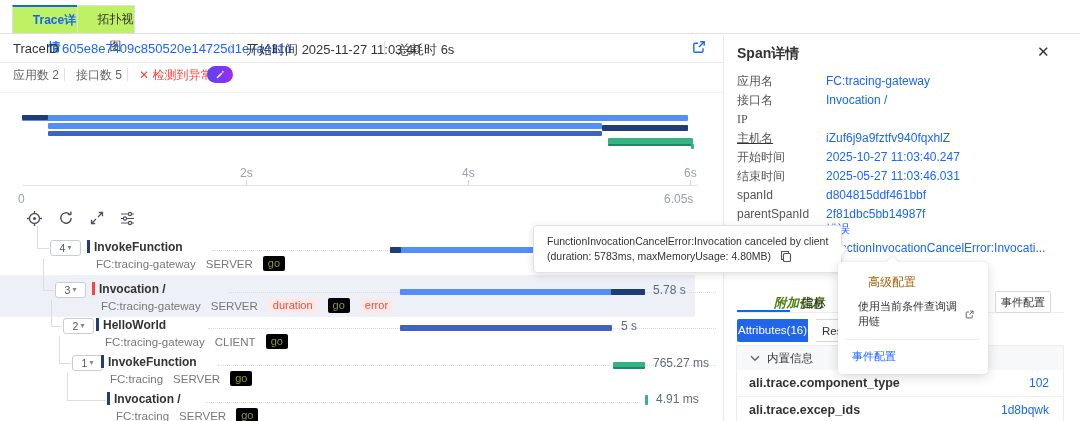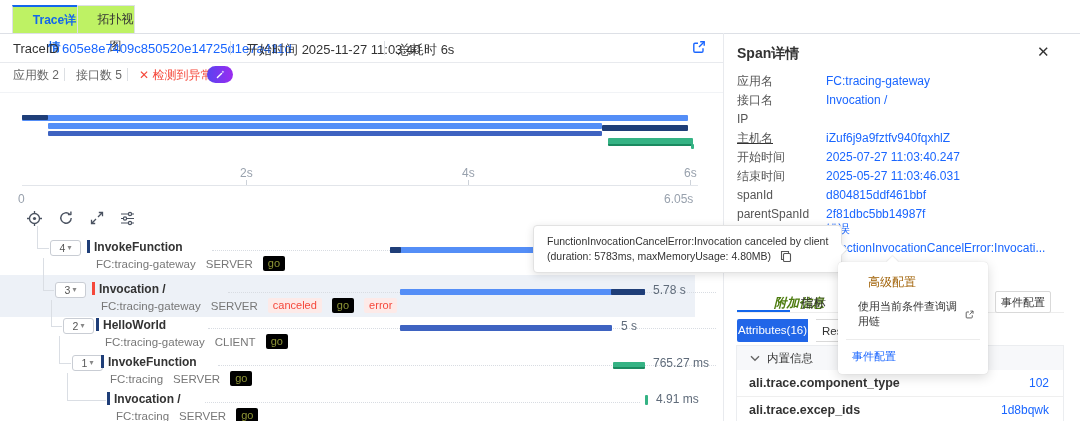--- a/index.html
+++ b/index.html
@@ -195,21 +195,21 @@
 
   <div class="badge" style="left:55px;top:282px;">
     <span>3</span>
       <span class="caret">▾</span>
   </div>
   <div class="ntick" style="left:92px;top:282px;background:#f5483b;"></div>
   <div class="span-name" style="left:99px;top:282px;">Invocation /</div>
   <div class="span-sub" style="left:101px;top:298px;">
     <span>FC:tracing-gateway</span>
     <span class="kind">SERVER</span>
-    <span class="tag tag-err">canceled</span>
+    <span class="tag tag-err">duration</span>
     <span class="tag tag-go">go</span>
     <span class="tag tag-err">error</span>
   </div>
   <div class="leader" style="left:228px;top:292px;width:488px;"></div>
   <div class="bar" style="left:400px;top:289px;width:245px;background:#548ef7;"></div>
   <div class="bar" style="left:611px;top:289px;width:34px;background:#1f3e78;"></div>
   <div class="dur" style="left:653px;top:283px;">5.78 s</div>
 
   <div class="badge" style="left:63px;top:318px;">
     <span>2</span>
@@ -270,31 +270,31 @@
   <div class="abs" style="left:1037px;top:43px;font-size:15px;color:#333;cursor:pointer;">✕</div>
 
   <div class="field-row" style="top:72px;">
     <span class="panel-label">应用名</span>
     <span class="val link">FC:tracing-gateway</span>
   </div>
   <div class="field-row" style="top:91px;">
     <span class="panel-label">接口名</span>
     <span class="val link">Invocation /</span>
   </div>
-  <div class="field-row" style="top:110px;">
+  <div class="field-row" style="top:110px;font-family:Liberation Serif, serif;">
     <span class="panel-label">IP</span>
     <span class="val link"></span>
   </div>
   <div class="field-row" style="top:129px;text-decoration:underline;">
     <span class="panel-label">主机名</span>
     <span class="val link">iZuf6j9a9fztfv940fqxhlZ</span>
   </div>
   <div class="field-row" style="top:148px;">
     <span class="panel-label">开始时间</span>
-    <span class="val link">2025-07-27 11:03:40.247</span>
+    <span class="val link">2025-10-27 11:03:40.247</span>
   </div>
   <div class="field-row" style="top:167px;">
     <span class="panel-label">结束时间</span>
     <span class="val link">2025-05-27 11:03:46.031</span>
   </div>
   <div class="field-row" style="top:186px;">
     <span class="panel-label">spanId</span>
     <span class="val link">d804815ddf461bbf</span>
   </div>
   <div class="field-row" style="top:205px;">

